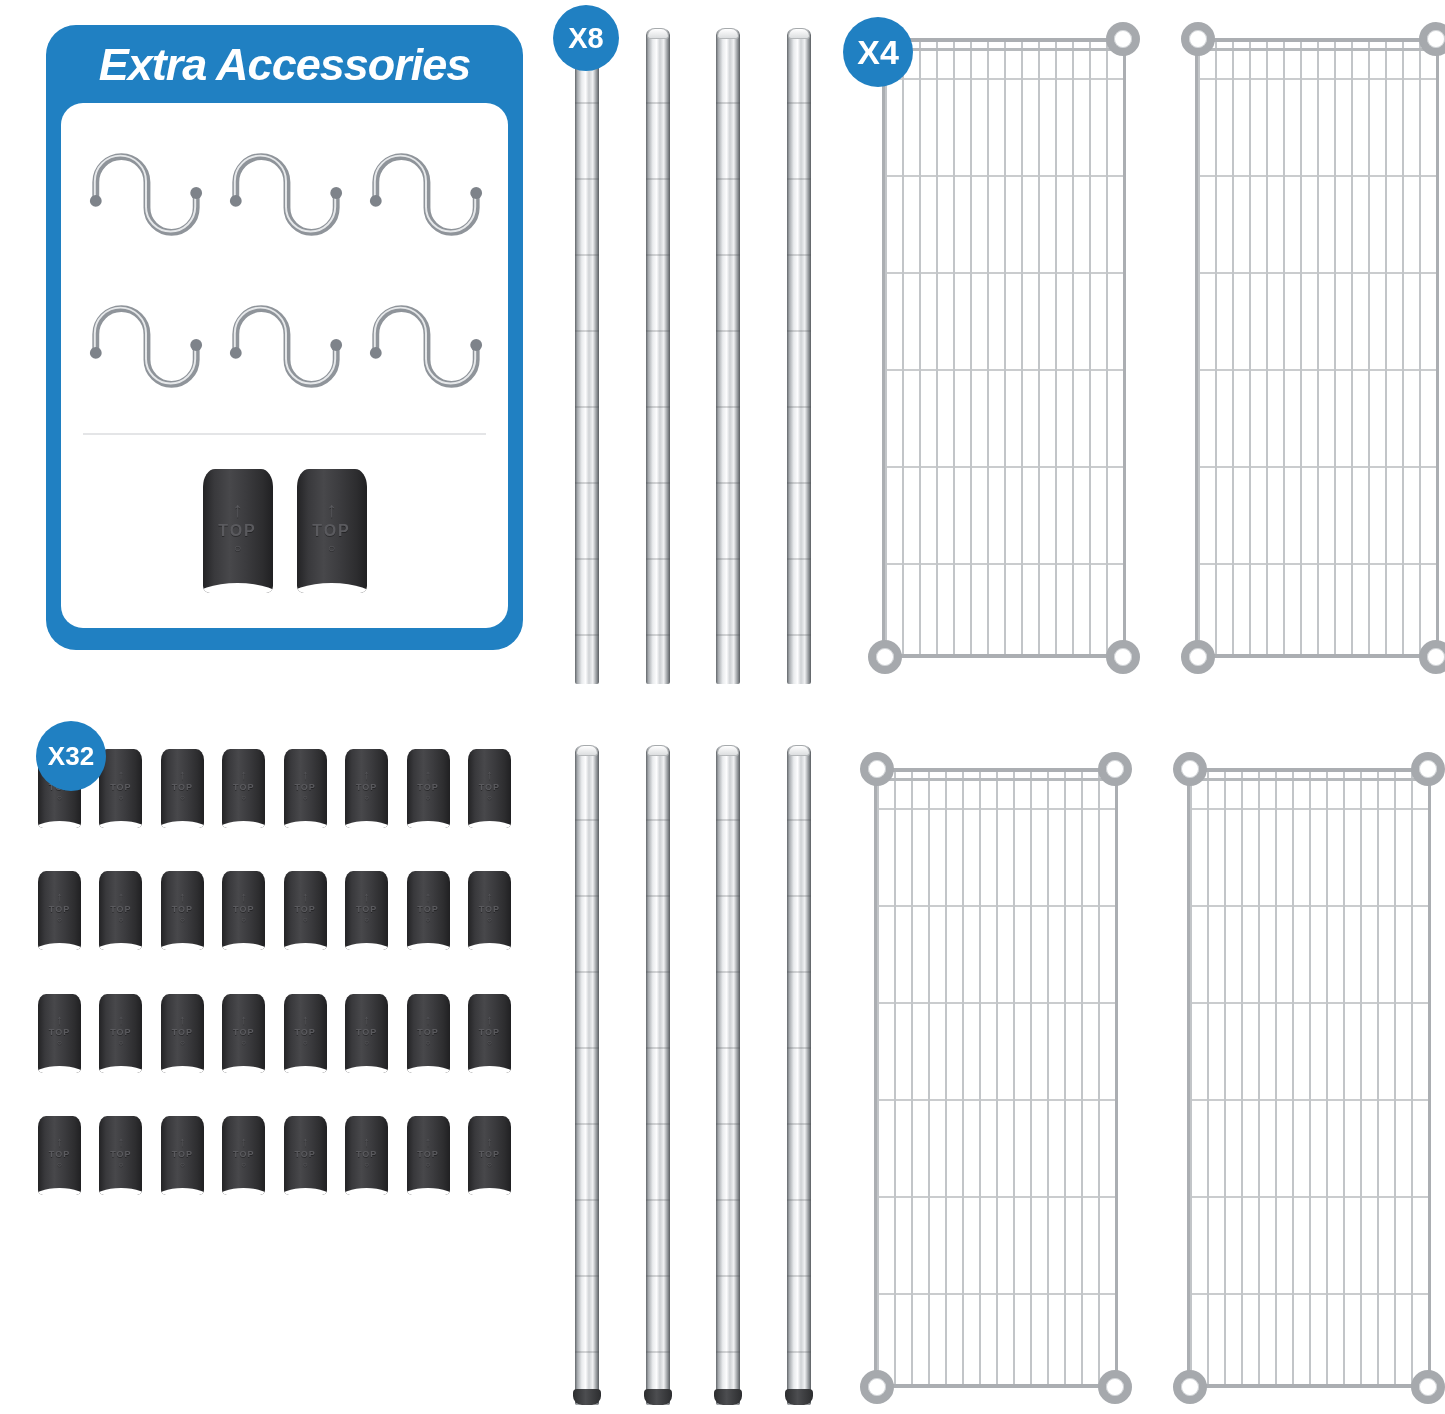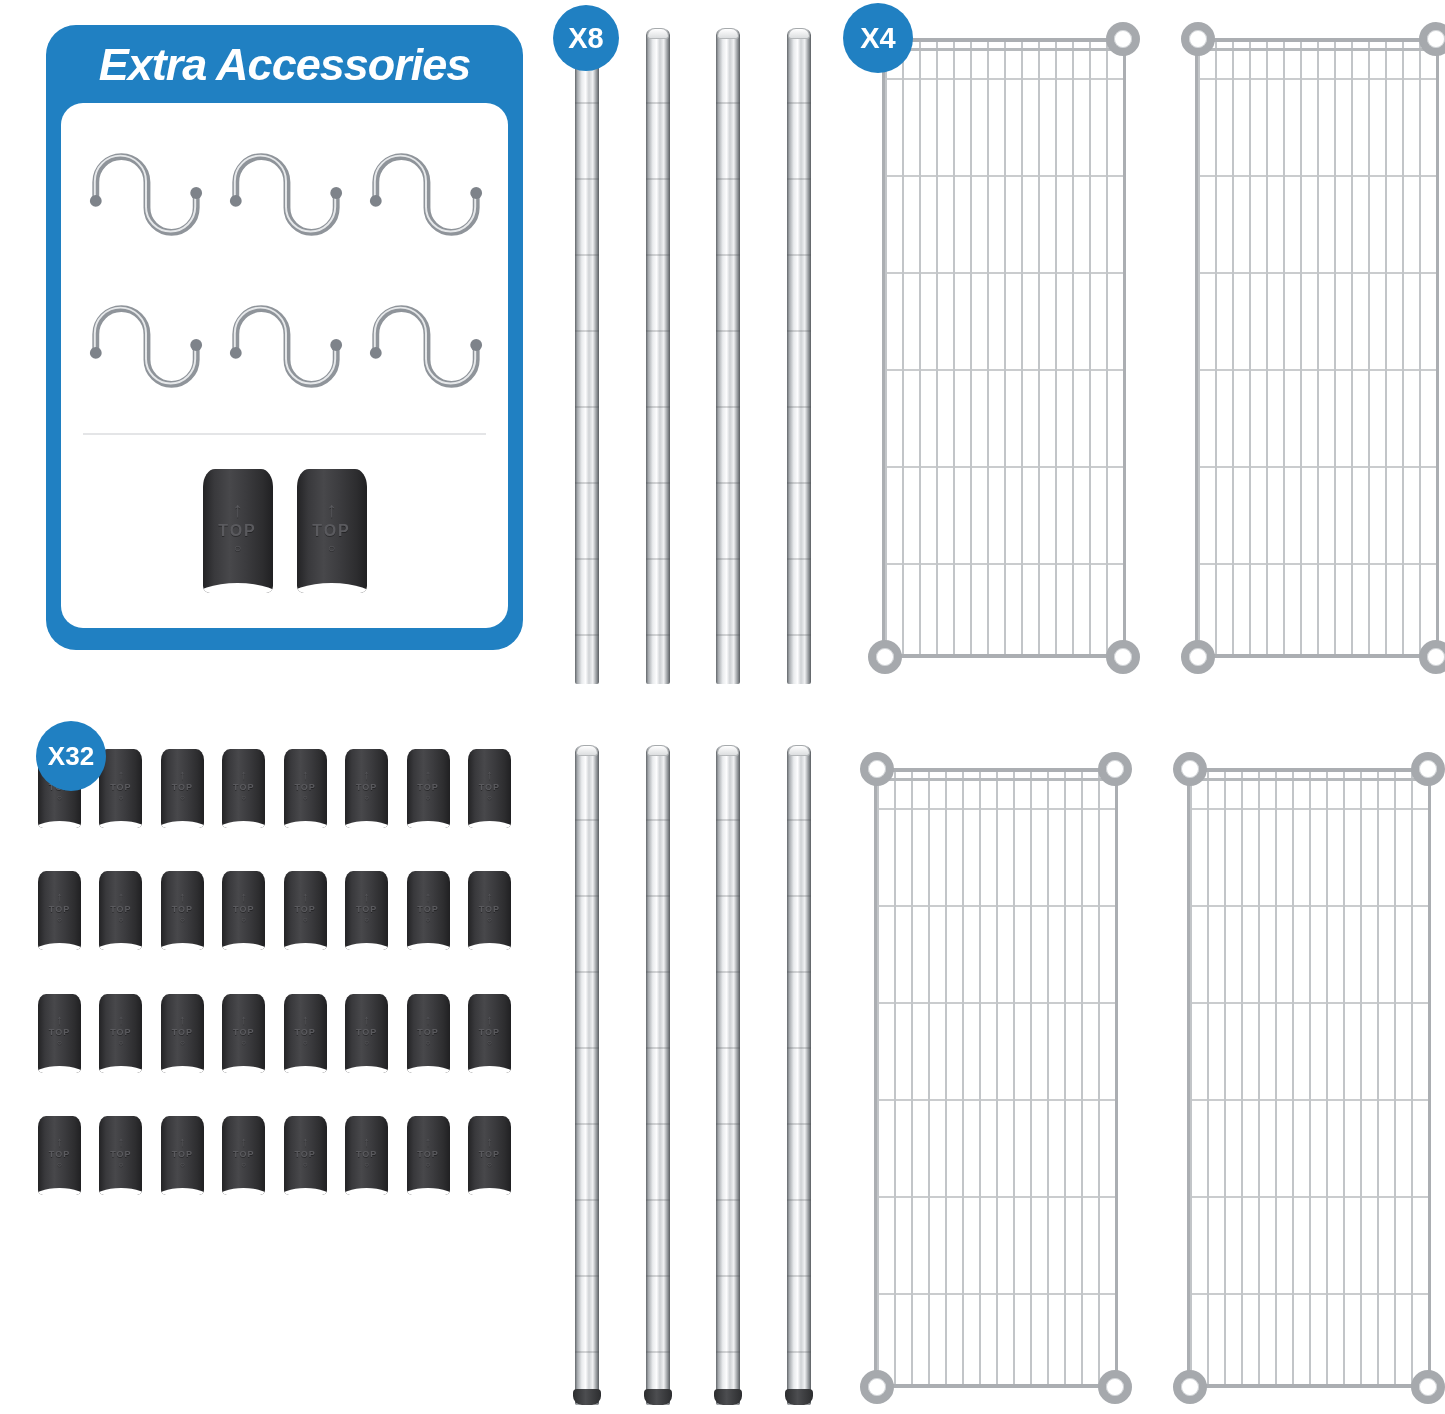--- a/index.html
+++ b/index.html
@@ -32,21 +32,21 @@
 
   
   .clip-grid{position:absolute;left:22px;top:749px;width:473px;height:446px;
     display:flex;flex-direction:column;justify-content:space-between;z-index:1;}
   .clip-row{display:flex;justify-content:space-between;}
 
   
   .badge{position:absolute;border-radius:50%;background:#2080c2;color:#ffffff;
     display:flex;align-items:center;justify-content:center;font-weight:bold;z-index:6;}
   .badge-x8{left:537px;top:5px;width:66px;height:66px;font-size:29px;}
-  .badge-x4{left:827px;top:3px;width:70px;height:70px;font-size:29px;}
+  .badge-x4{left:827px;top:17px;width:70px;height:70px;font-size:34px;}
   .badge-x32{left:20px;top:721px;width:70px;height:70px;font-size:26px;}
 
   
   .pole-group{position:absolute;left:559px;width:236px;display:flex;justify-content:space-between;z-index:2;}
   .pole-group-top{top:28px;height:656px;}
   .pole-group-bottom{top:745px;height:660px;}
   .pole{position:relative;width:24px;height:100%;
     border-radius:9px 9px 2px 2px / 7px 7px 2px 2px;
     background-image:
       repeating-linear-gradient(180deg,rgba(70,74,78,0) 0 74px,rgba(70,74,78,0.22) 74px 76px),

